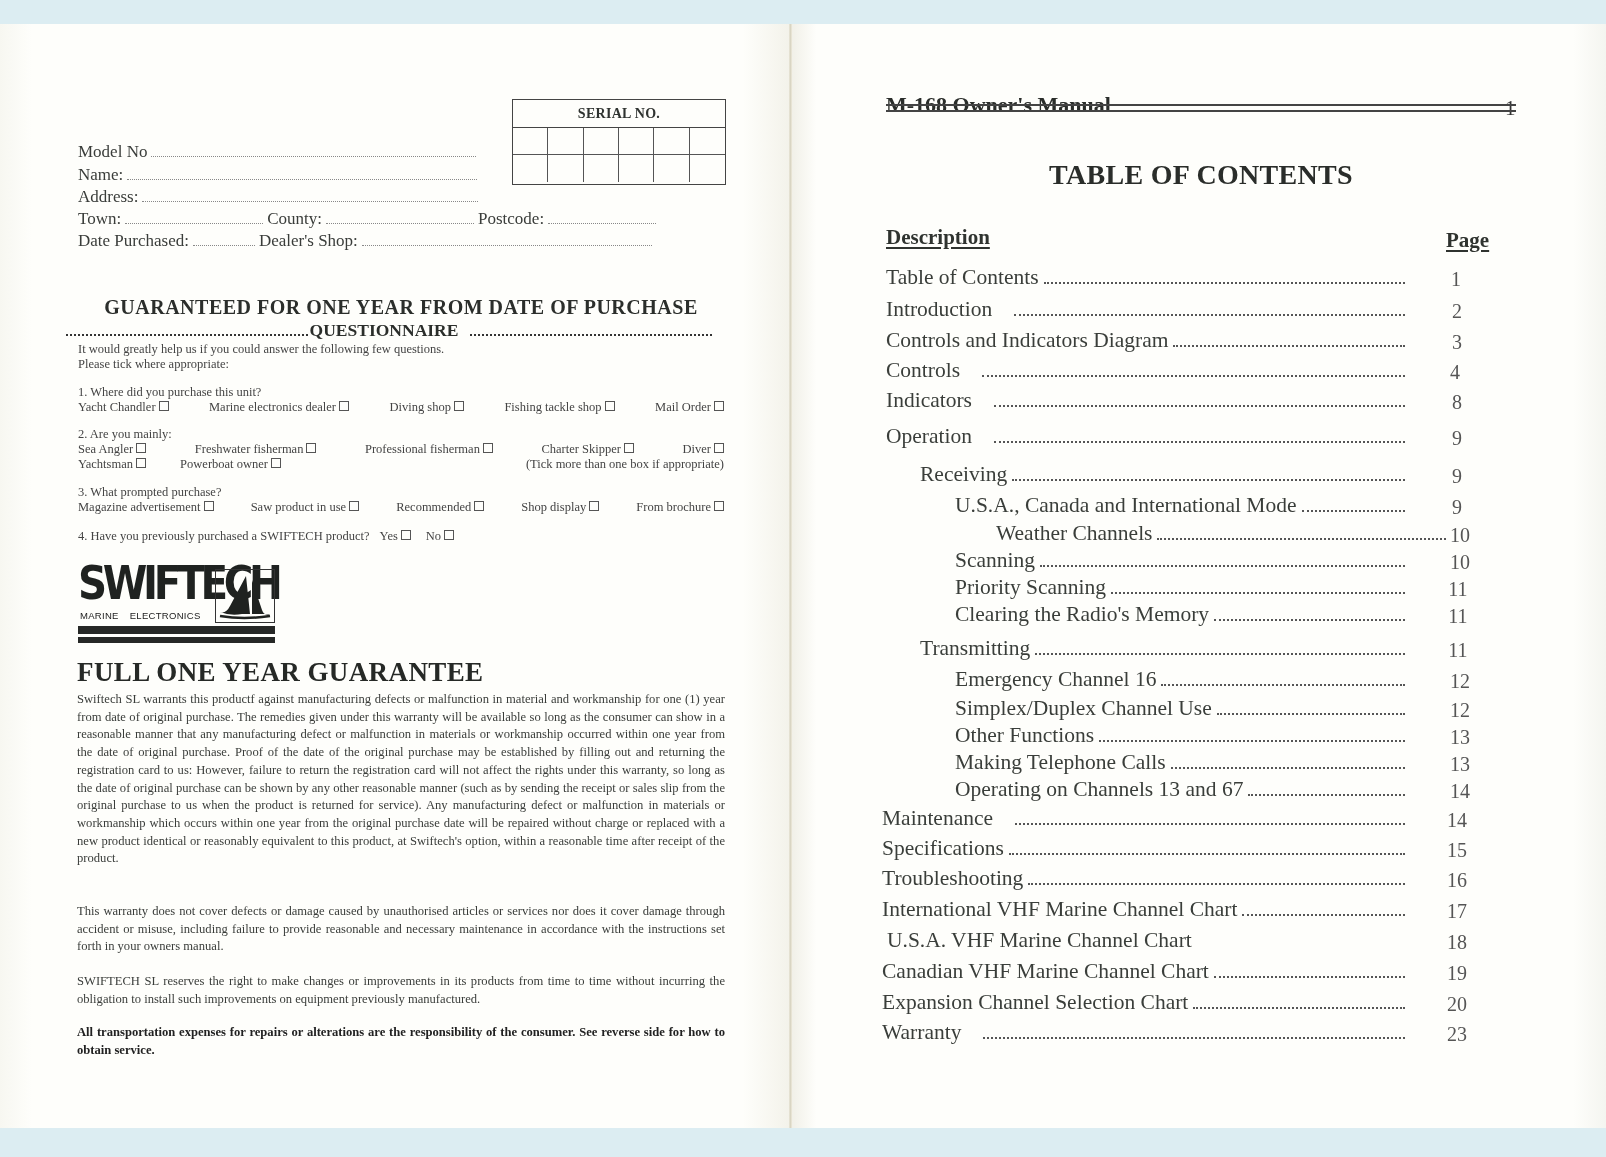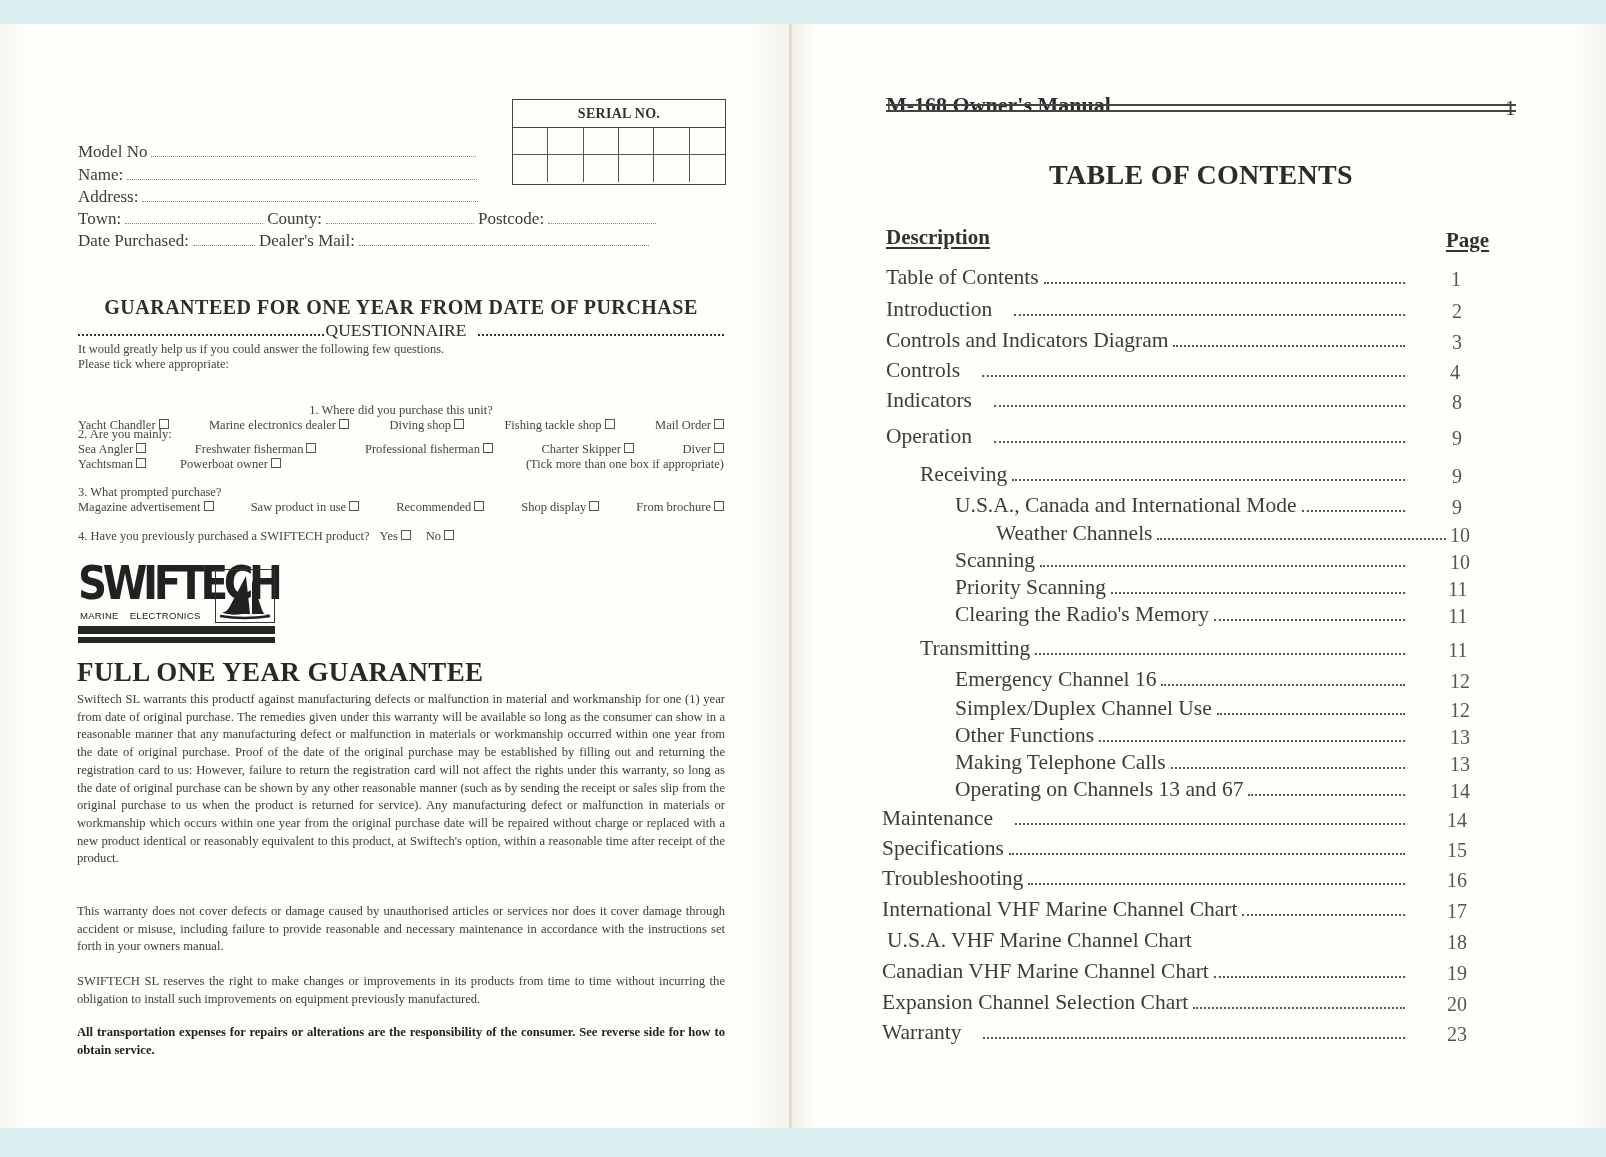--- a/index.html
+++ b/index.html
@@ -29,22 +29,22 @@
   .serial-cell { border-right: 1.2px solid #555; border-bottom: 1.2px solid #555; }
   .serial-cell:nth-child(6n) { border-right: none; }
   .serial-cell:nth-child(n+7) { border-bottom: none; }
 
   .form-row { position: absolute; left: 78px; font-size: 17px; height: 22px; line-height: 22px;
     display: flex; align-items: baseline; color: #3a3d3a; }
   .dots { display: inline-block; border-bottom: 1.5px dotted #888; height: 15px; margin: 0 4px; }
 
   .guarantee-line { position: absolute; left: 78px; width: 646px; top: 272px; text-align: center;
     font-weight: bold; font-size: 20px; letter-spacing: .5px; color: #2b2e2b; }
-  .questionnaire-line { position: absolute; left: 78px; width: 646px; top: 296px; display: flex;
-    align-items: baseline; font-weight: normal; font-size: 17.5px; color: #2b2e2b; }
+  .questionnaire-line { position: absolute; left: 66px; width: 646px; top: 296px; display: flex;
+    align-items: baseline; font-weight: bold; font-size: 17.5px; color: #2b2e2b; }
   .q-dots { flex: 1; border-bottom: 2.5px dotted #333; height: 12px; }
   .q-dots.left { margin-right: 2px; }
   .q-dots.right { margin-left: 12px; }
 
   .small { position: absolute; left: 78px; width: 646px; font-size: 12.5px; line-height: 15px; color: #444; }
   .opt-row { display: flex; justify-content: space-between; }
   .opt-row.gapped { justify-content: flex-start; }
   .box { display: inline-block; width: 8px; height: 8px; border: 1px solid #555; margin-left: 3px;
     vertical-align: 0px; }
 
@@ -120,37 +120,37 @@
       <span>Town:</span>
       <span class="dots" style="width:138px;"></span>
       <span>County:</span>
       <span class="dots" style="width:148px;"></span>
       <span>Postcode:</span>
       <span class="dots" style="width:108px;"></span>
     </div>
     <div class="form-row" style="top:206px;">
       <span>Date Purchased:</span>
       <span class="dots" style="width:62px;"></span>
-      <span>Dealer's Mail:</span>
+      <span>Dealer's Shop:</span>
       <span class="dots" style="width:290px;"></span>
     </div>
 
     <div class="guarantee-line">GUARANTEED FOR ONE YEAR FROM DATE OF PURCHASE</div>
     <div class="questionnaire-line">
       <span class="q-dots left"></span>
       <span>QUESTIONNAIRE</span>
       <span class="q-dots right"></span>
     </div>
 
     <div class="small" style="top:318px;">
       <div>It would greatly help us if you could answer the following few questions.</div>
       <div>Please tick where appropriate:</div>
     </div>
 
-    <div class="small" style="top:379px;text-align:center;">
+    <div class="small" style="top:361px;">
       <div>1. Where did you purchase this unit?</div>
       <div class="opt-row">
         <span><span>Yacht Chandler</span><span class="box"></span></span>
         <span><span>Marine electronics dealer</span><span class="box"></span></span>
         <span><span>Diving shop</span><span class="box"></span></span>
         <span><span>Fishing tackle shop</span><span class="box"></span></span>
         <span><span>Mail Order</span><span class="box"></span></span>
       </div>
     </div>
 

